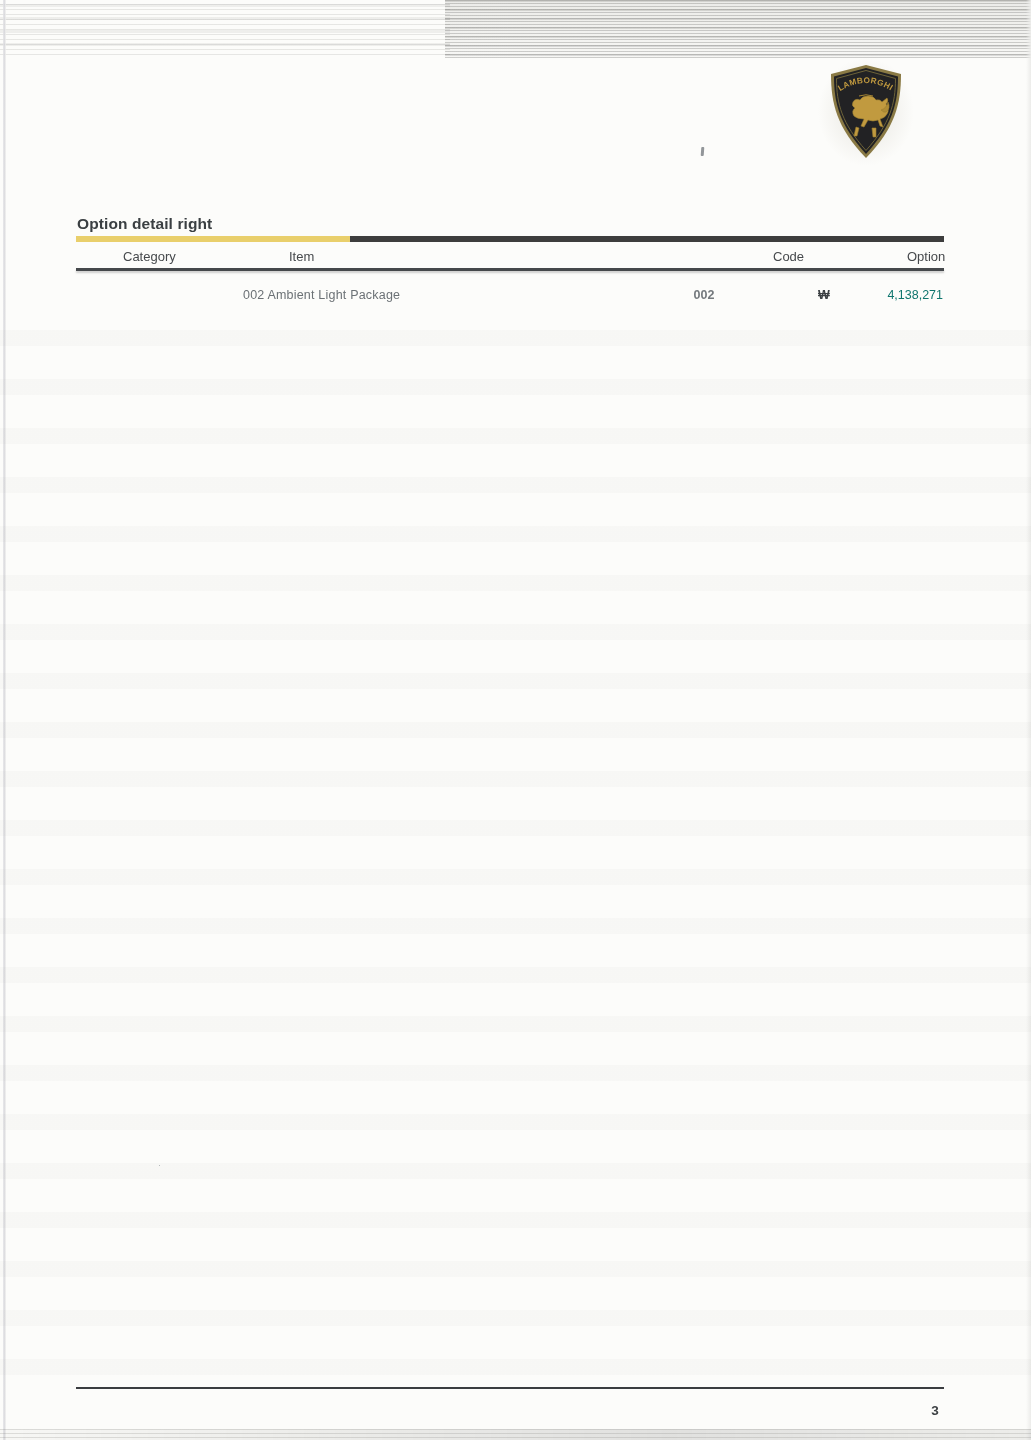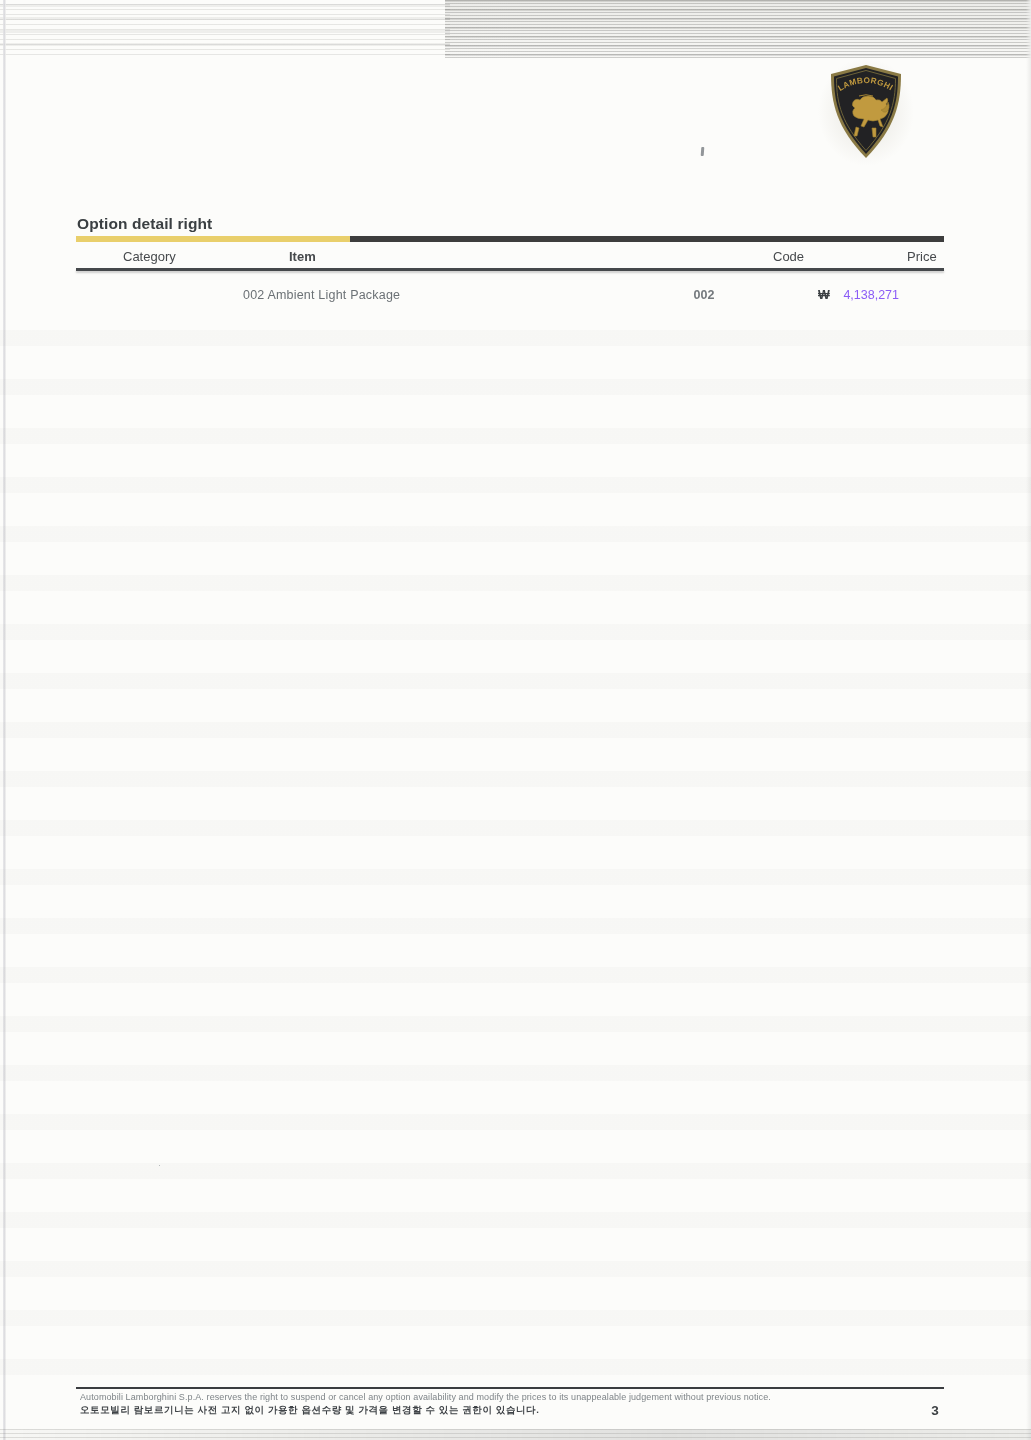--- a/index.html
+++ b/index.html
@@ -78,34 +78,34 @@
     position:absolute;left:77px;top:215px;
     font-size:15.5px;font-weight:700;color:#3a3f42;letter-spacing:.1px;
   }
   .accent-bar{position:absolute;left:76px;top:236px;width:868px;height:6px;}
   .accent-bar .yellow{position:absolute;left:0;top:0;width:274px;height:6px;background:#e9cf6b;}
   .accent-bar .dark{position:absolute;left:274px;top:0;width:594px;height:6px;background:#3d3d3d;}
 
   .thead{position:absolute;left:0;top:249px;width:1031px;height:18px;
     font-size:13px;color:#46494c;margin-left:46px;}
   .th-category{position:absolute;left:77px;}
-  .th-item{position:absolute;left:243px;font-weight:bold;}
+  .th-item{position:absolute;left:243px;}
   .th-code{position:absolute;left:727px;width:52px;text-align:left;}
   .th-price{position:absolute;left:861px;}
   .thead-rule{position:absolute;left:76px;top:268px;width:868px;height:2.5px;
     background:#45484b;box-shadow:0 2px 2px rgba(80,80,80,.25);}
 
   .trow{position:absolute;left:0;top:288px;width:1029px;height:18px;
     font-size:12.5px;color:#6b7175;}
   .td-category{position:absolute;left:77px;width:150px;}
   .td-item{position:absolute;left:243px;letter-spacing:.2px;}
   .td-code{position:absolute;left:678px;width:52px;text-align:center;color:#74797d;font-weight:bold;}
   .td-currency{position:absolute;left:813px;width:22px;text-align:center;
     color:#3b3f42;font-weight:700;}
-  .td-price{position:absolute;left:794px;width:105px;text-align:right;color:#8b5cf6;}
+  .td-price{position:absolute;left:838px;width:105px;text-align:right;color:#0f766e;}
 
   
   .footer-rule{position:absolute;left:76px;top:1387px;width:868px;height:2px;background:#3a3d40;}
   .footer-line1{
     position:absolute;left:80px;top:1392px;width:880px;
     font-size:9px;color:#7e8488;letter-spacing:.1px;
   }
   .footer-line2{
     position:absolute;left:80px;top:1404px;width:880px;
     font-size:9.5px;font-weight:700;color:#3f4347;letter-spacing:.6px;
@@ -163,30 +163,28 @@
   <div class="section-heading">Option detail right</div>
   <div class="accent-bar">
     <div class="yellow"></div>
     <div class="dark"></div>
   </div>
 
   <div class="thead">
     <span class="th-category">Category</span>
     <span class="th-item">Item</span>
     <span class="th-code">Code</span>
-    <span class="th-price">Price</span>
+    <span class="th-price">Option</span>
   </div>
   <div class="thead-rule"></div>
 
   <div class="trow">
     <span class="td-category"></span>
     <span class="td-item">002 Ambient Light Package</span>
     <span class="td-code">002</span>
     <span class="td-currency">₩</span>
     <span class="td-price">4,138,271</span>
   </div>
 
   <div class="footer-rule"></div>
-  <div class="footer-line1">Automobili Lamborghini S.p.A. reserves the right to suspend or cancel any option availability and modify the prices to its unappealable judgement without previous notice.</div>
-  <div class="footer-line2">오토모빌리 람보르기니는 사전 고지 없이 가용한 옵션수량 및 가격을 변경할 수 있는 권한이 있습니다.</div>
   <div class="page-number">3</div>
 
 </div>
 
 </body></html>

